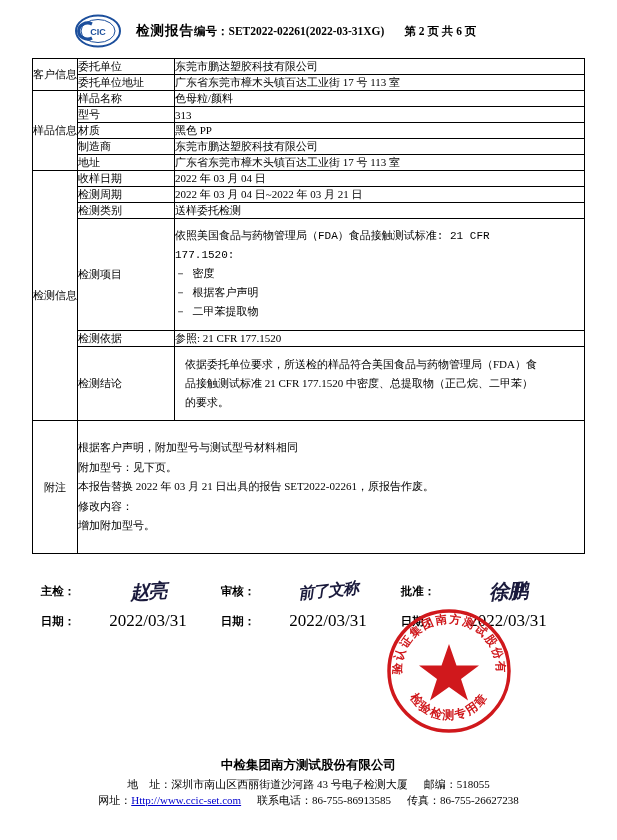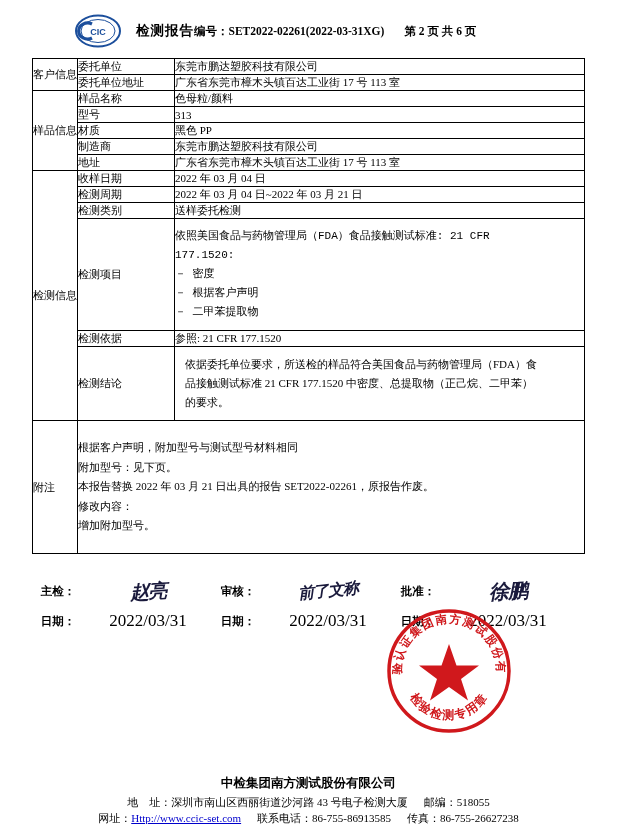--- a/index.html
+++ b/index.html
@@ -65,20 +65,21 @@
     table-layout: fixed;
   }
   table.main td {
     border: 1px solid #000;
     padding: 0;
     vertical-align: middle;
     font-size: 11px;
   }
   .cat-cell {
     width: 44px;
+    text-align: center;
     font-size: 11.5px;
     line-height: 17px;
     padding: 4px 2px;
   }
   .lbl-cell {
     width: 96px;
     padding: 7px 0 7px 10px;
     font-size: 11.5px;
   }
   .val-cell {
@@ -157,21 +158,21 @@
     width: 126px;
     height: 126px;
     pointer-events: none;
   }
 
   
   .footer {
     position: absolute;
     left: 0;
     right: 0;
-    bottom: 14px;
+    bottom: 32px;
     text-align: center;
     font-size: 11px;
     line-height: 16px;
   }
   .footer .f-company {
     font-size: 12.5px;
     font-weight: bold;
     margin-bottom: 3px;
   }
   .footer a {

